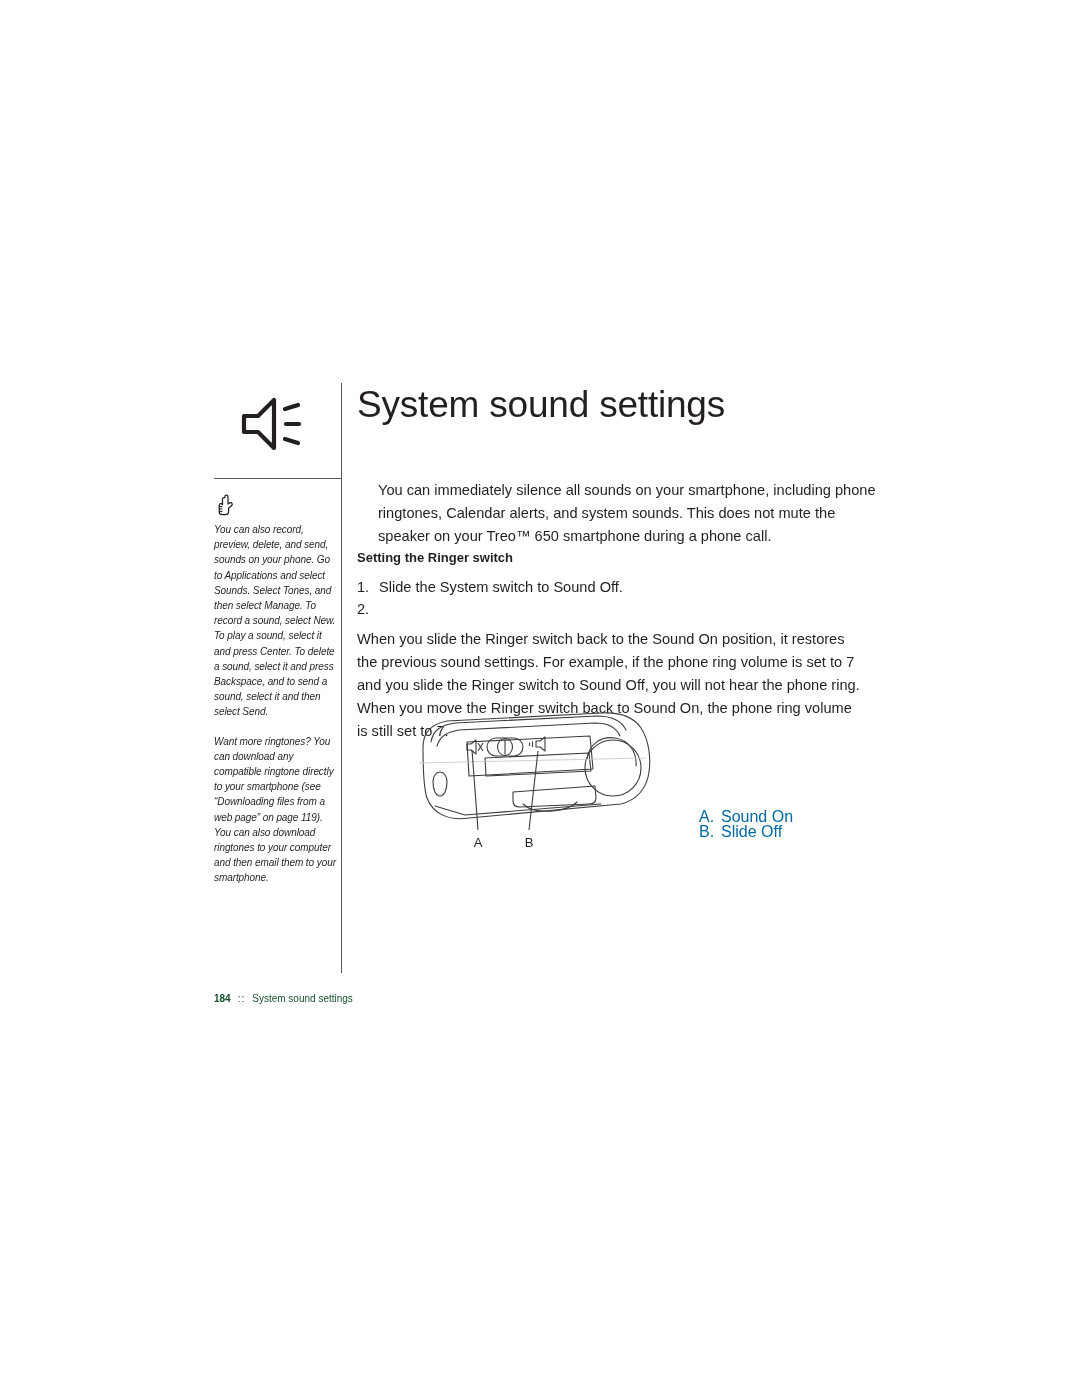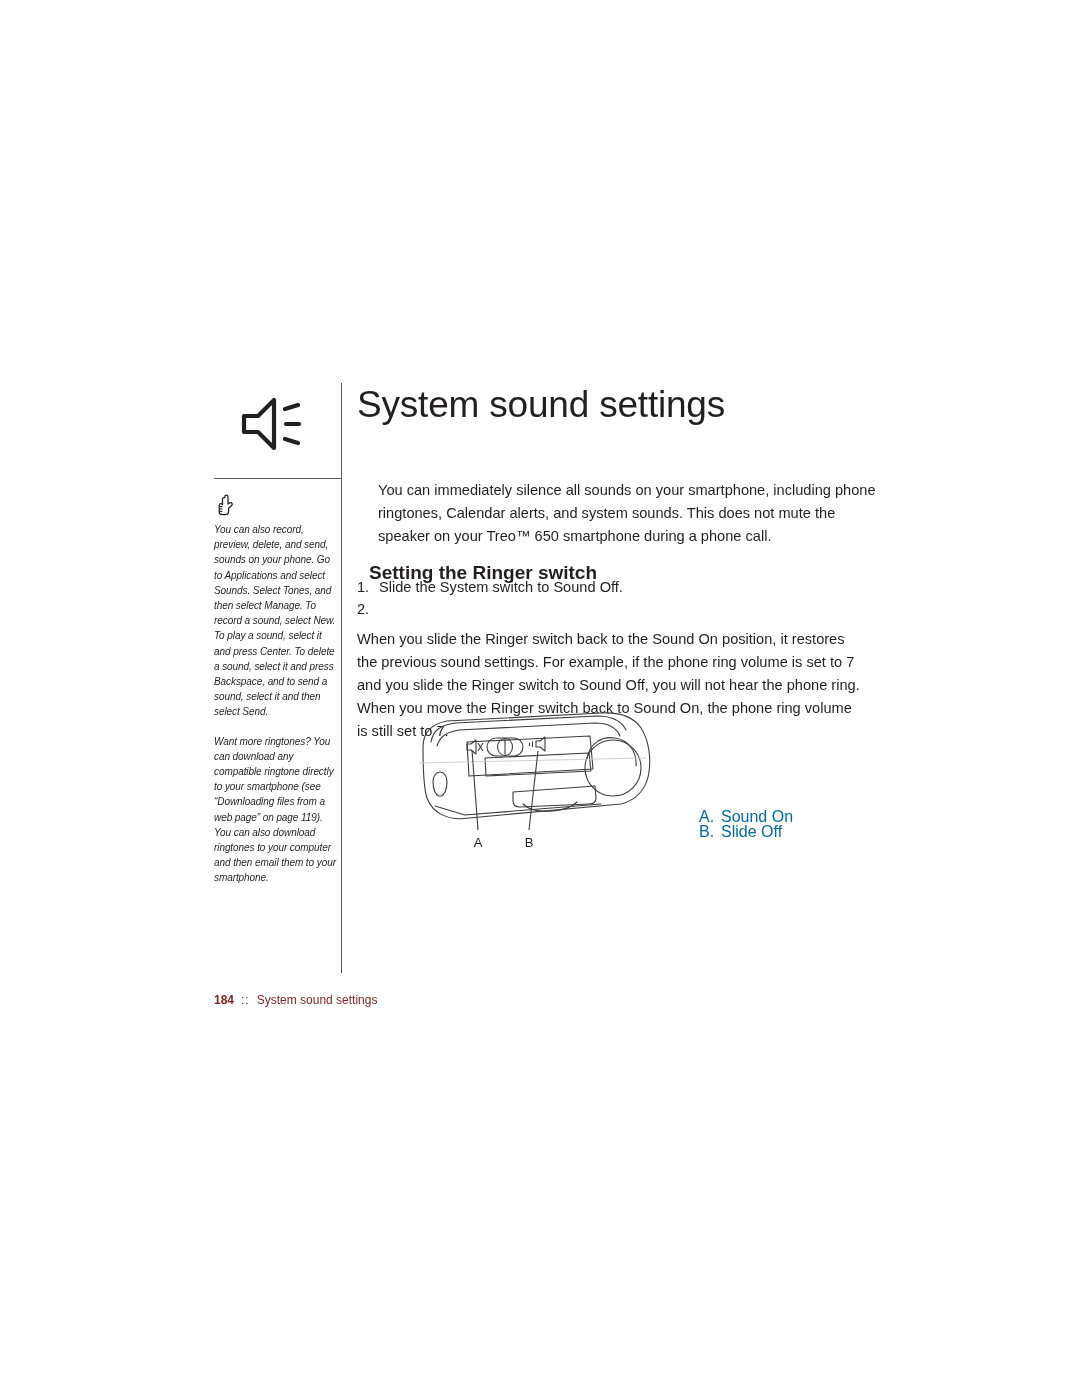--- a/index.html
+++ b/index.html
@@ -104,23 +104,23 @@
     width: 508px;
     font-size: 14.6px;
     line-height: 23px;
     margin: 4px;
     color: #231f20;
   }
   #section-heading {
     position: absolute;
     left: 0;
     top: 167px;
-    font-size: 19px;
+    font-size: 13px;
     font-weight: bold;
-    margin: 12px;
+    margin: 0;
     color: #231f20;
     white-space: nowrap;
   }
   #steps {
     position: absolute;
     left: 0;
     top: 194px;
     width: 508px;
     margin: 0;
     padding: 0;
@@ -179,22 +179,22 @@
   #figure-legend .leg-key {
     display: inline-block;
     width: 22px;
   }
 
   
   #footer {
     position: absolute;
     left: 214px;
     top: 993px;
-    font-size: 12px;
-    color: #7f1d1d;
+    font-size: 10px;
+    color: #14532d;
     white-space: nowrap;
   }
   #footer .pg-num { font-weight: bold; }
   #footer .sep { padding: 0 7px; letter-spacing: 1px; }
 </style>
 </head>
 <body>
 
 <div id="page">
 

